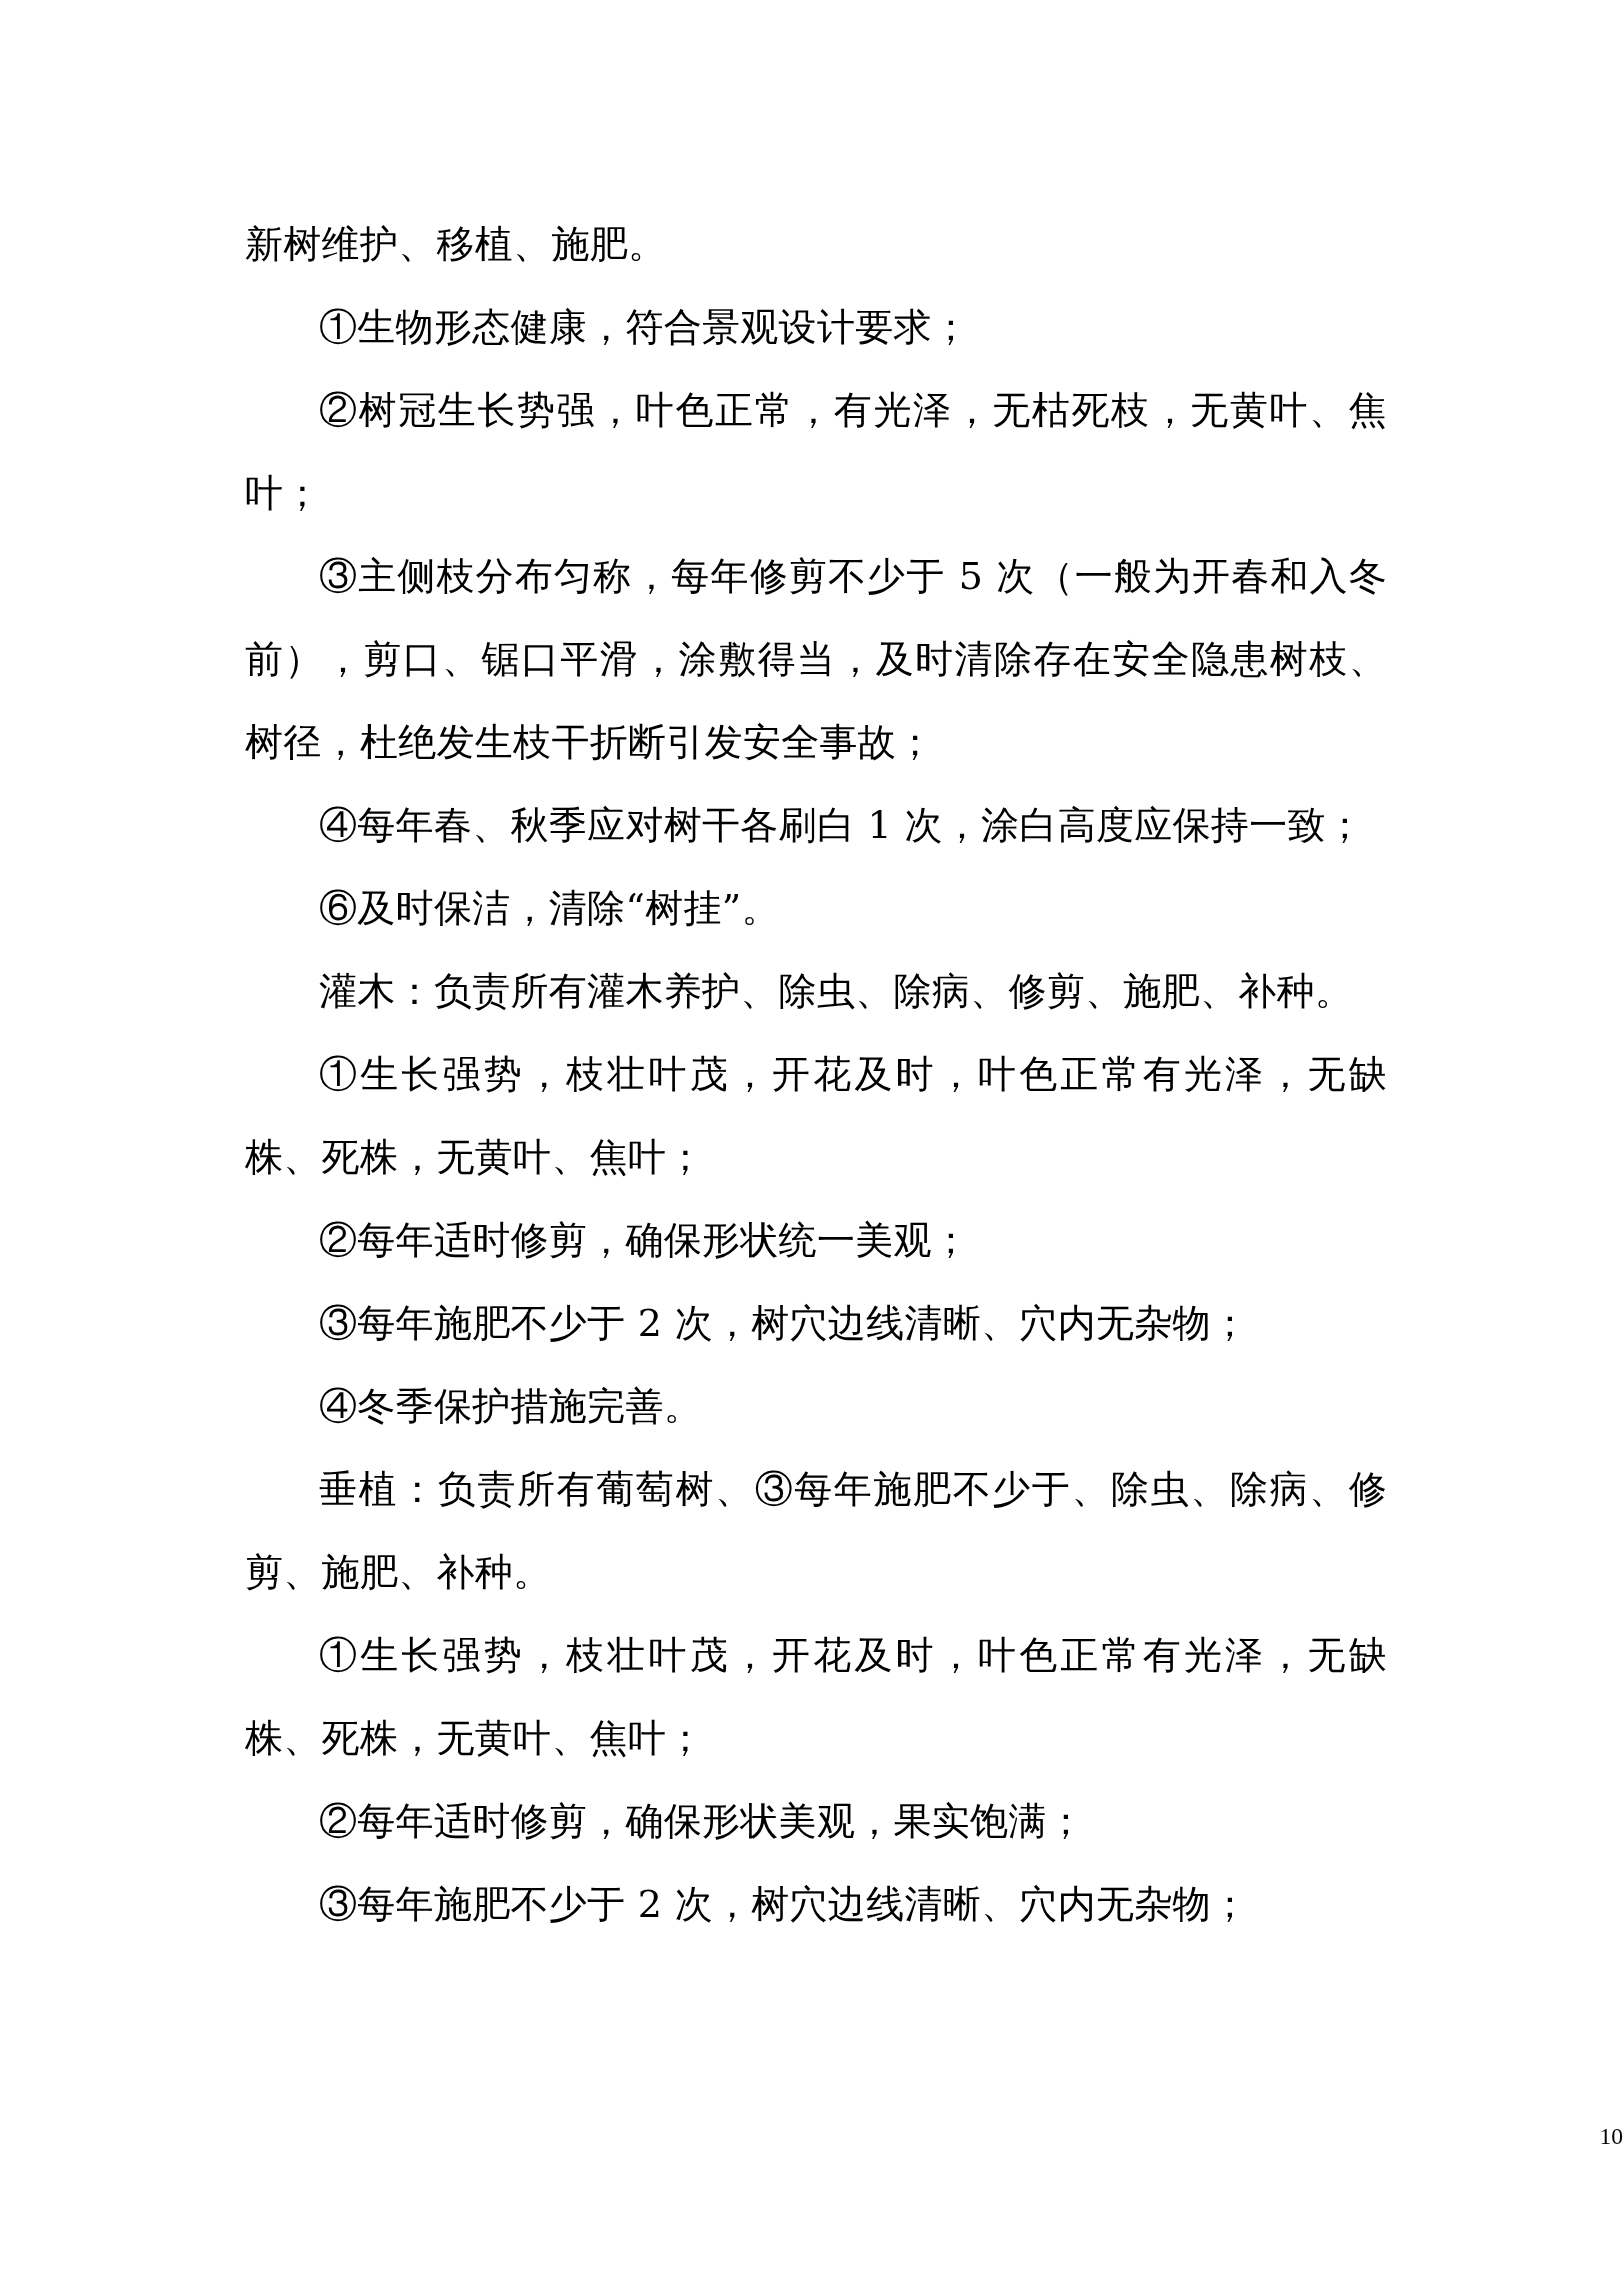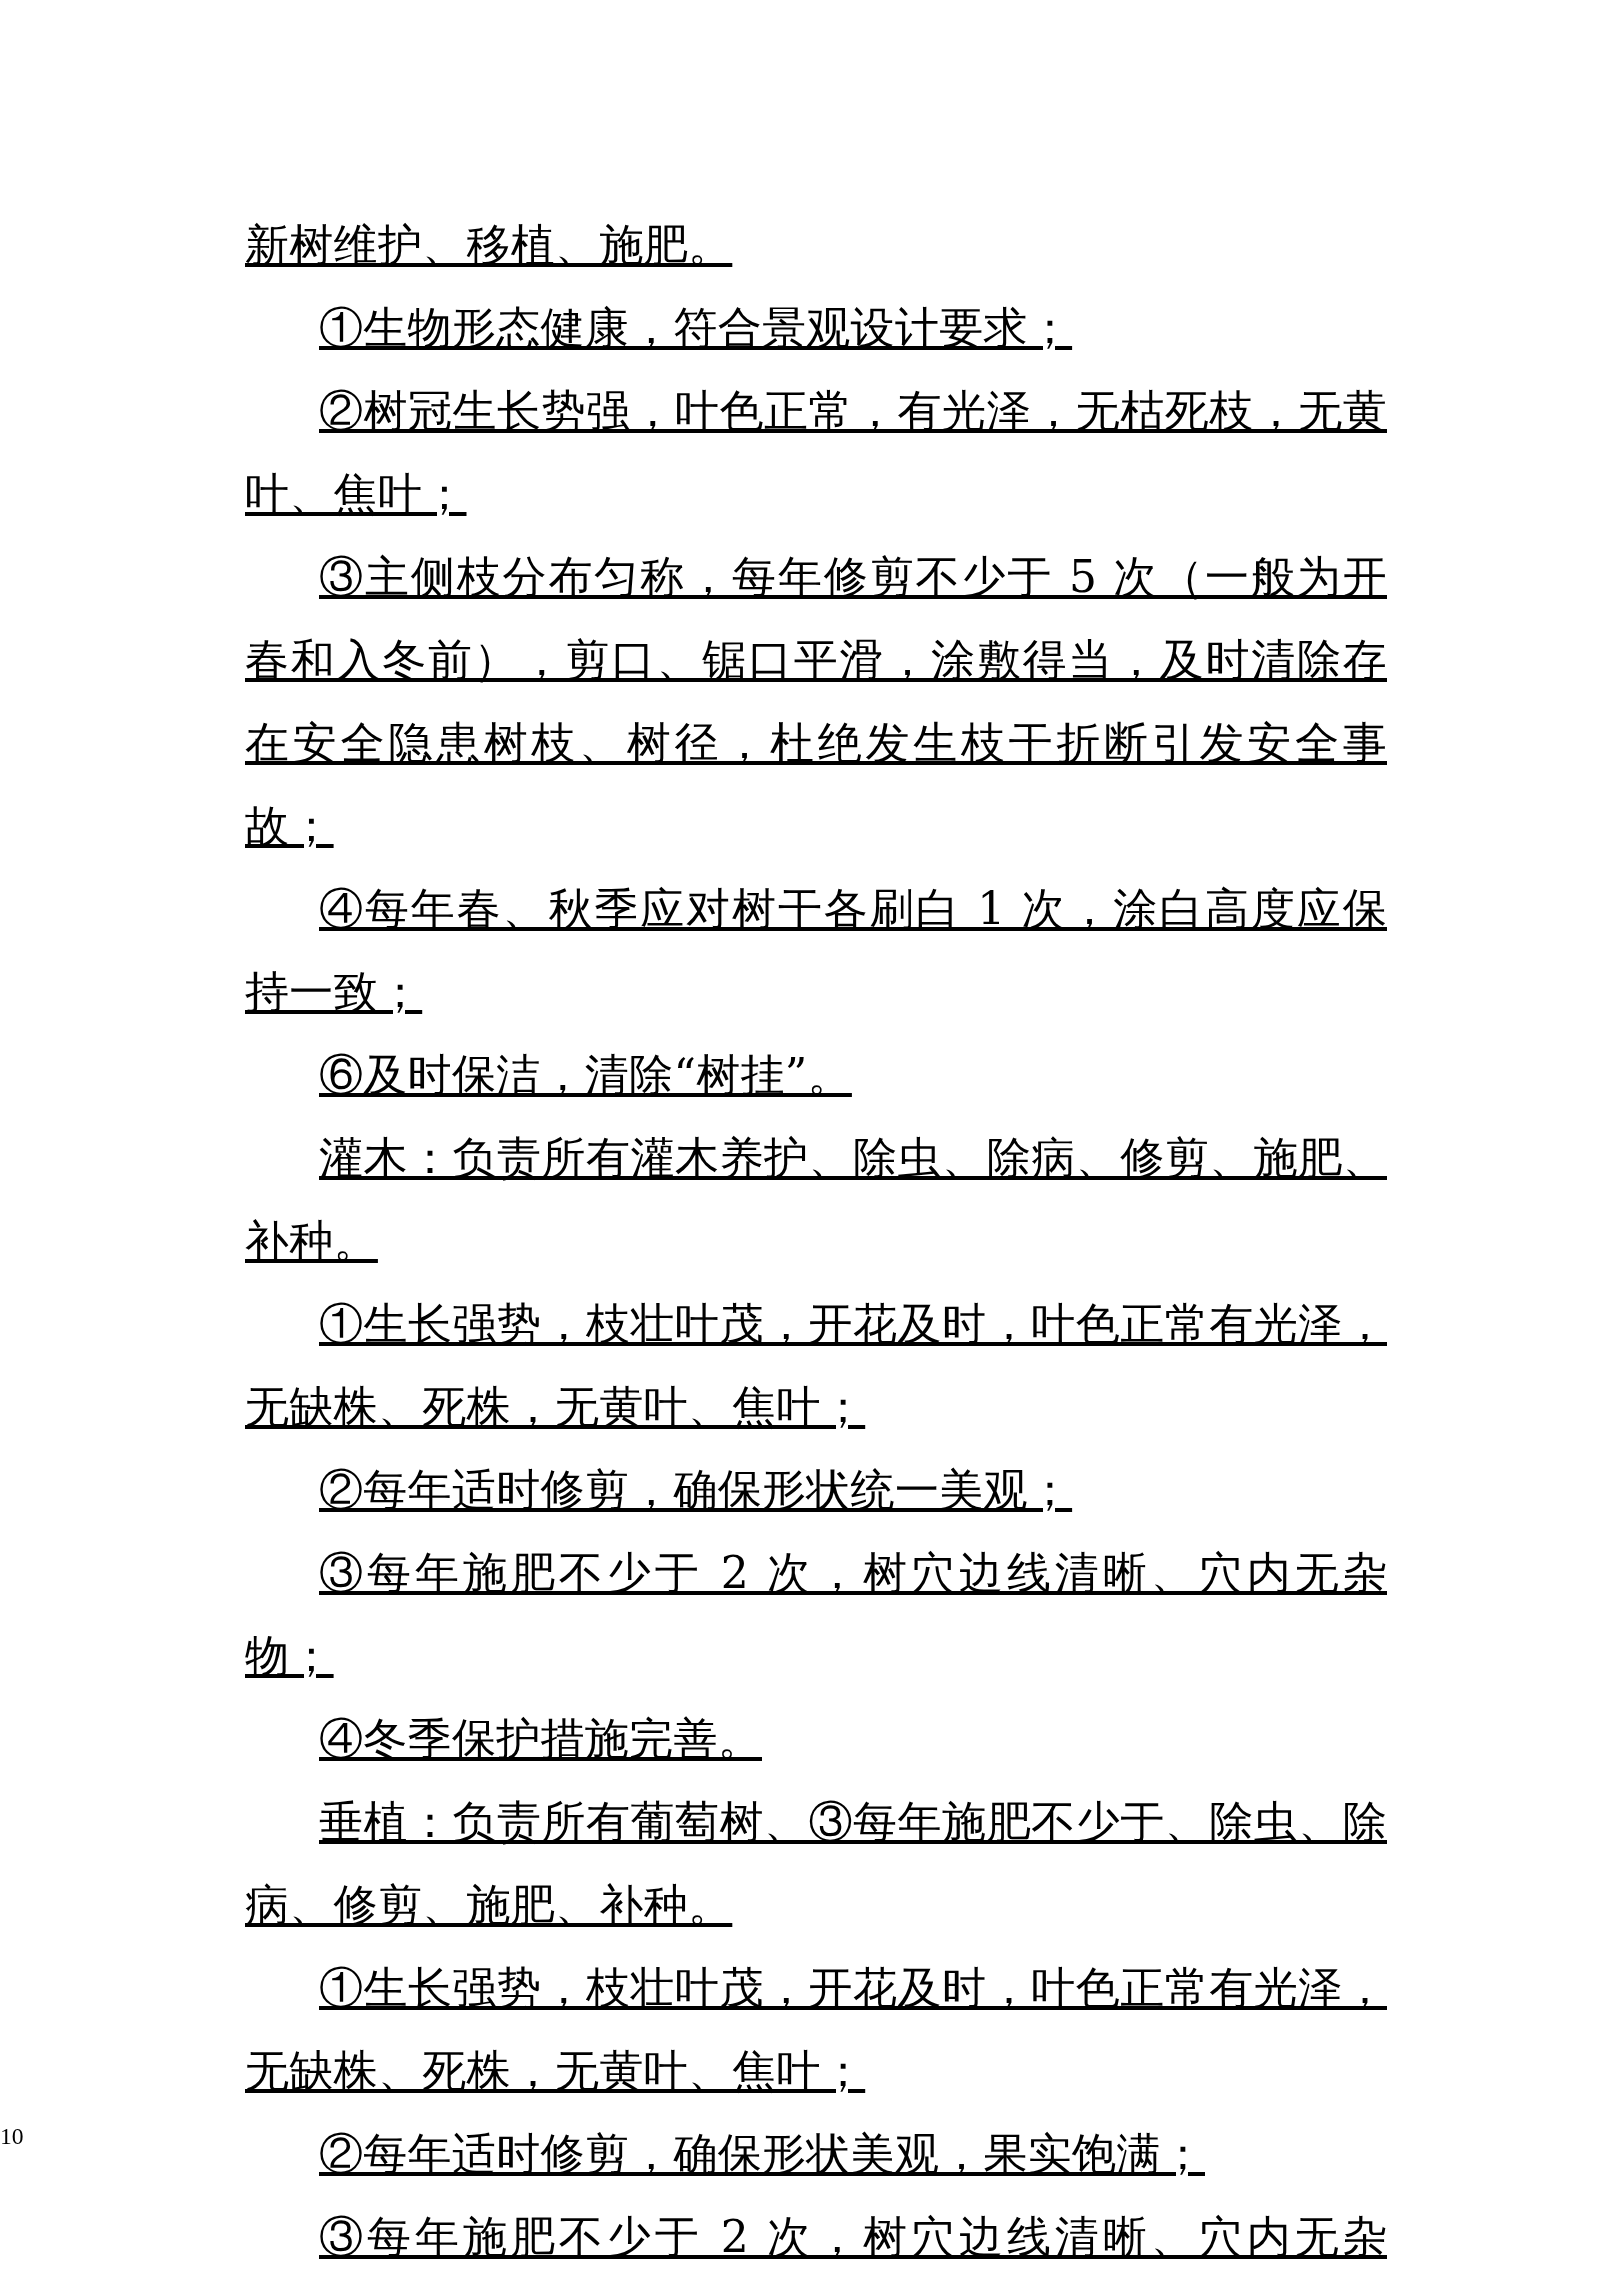--- a/index.html
+++ b/index.html
@@ -16,37 +16,36 @@
       color: #000000;
     }
     .page-body {
       position: absolute;
       left: 245px;
       top: 203px;
       width: 1142px;
     }
     .para {
       margin: 0;
-      font-size: 44px;
+      font-size: 38px;
       line-height: 83px;
       letter-spacing: 0.3px;
       text-align: justify;
       text-align-last: left;
       word-break: break-all;
-      text-decoration: underline;
     }
     .para.indent {
       text-indent: 74px;
     }
     .page-number {
       position: absolute;
       left: 0;
       width: 1623px;
       top: 2123px;
-      text-align: left;
+      text-align: right;
       font-family: "Liberation Serif", "DejaVu Serif", serif;
       font-size: 23.6px;
       line-height: 26px;
     }
   </style>
 </head>
 <body>
 
 <div class="page-body">
   <p class="para">新树维护、移植、施肥。</p>

